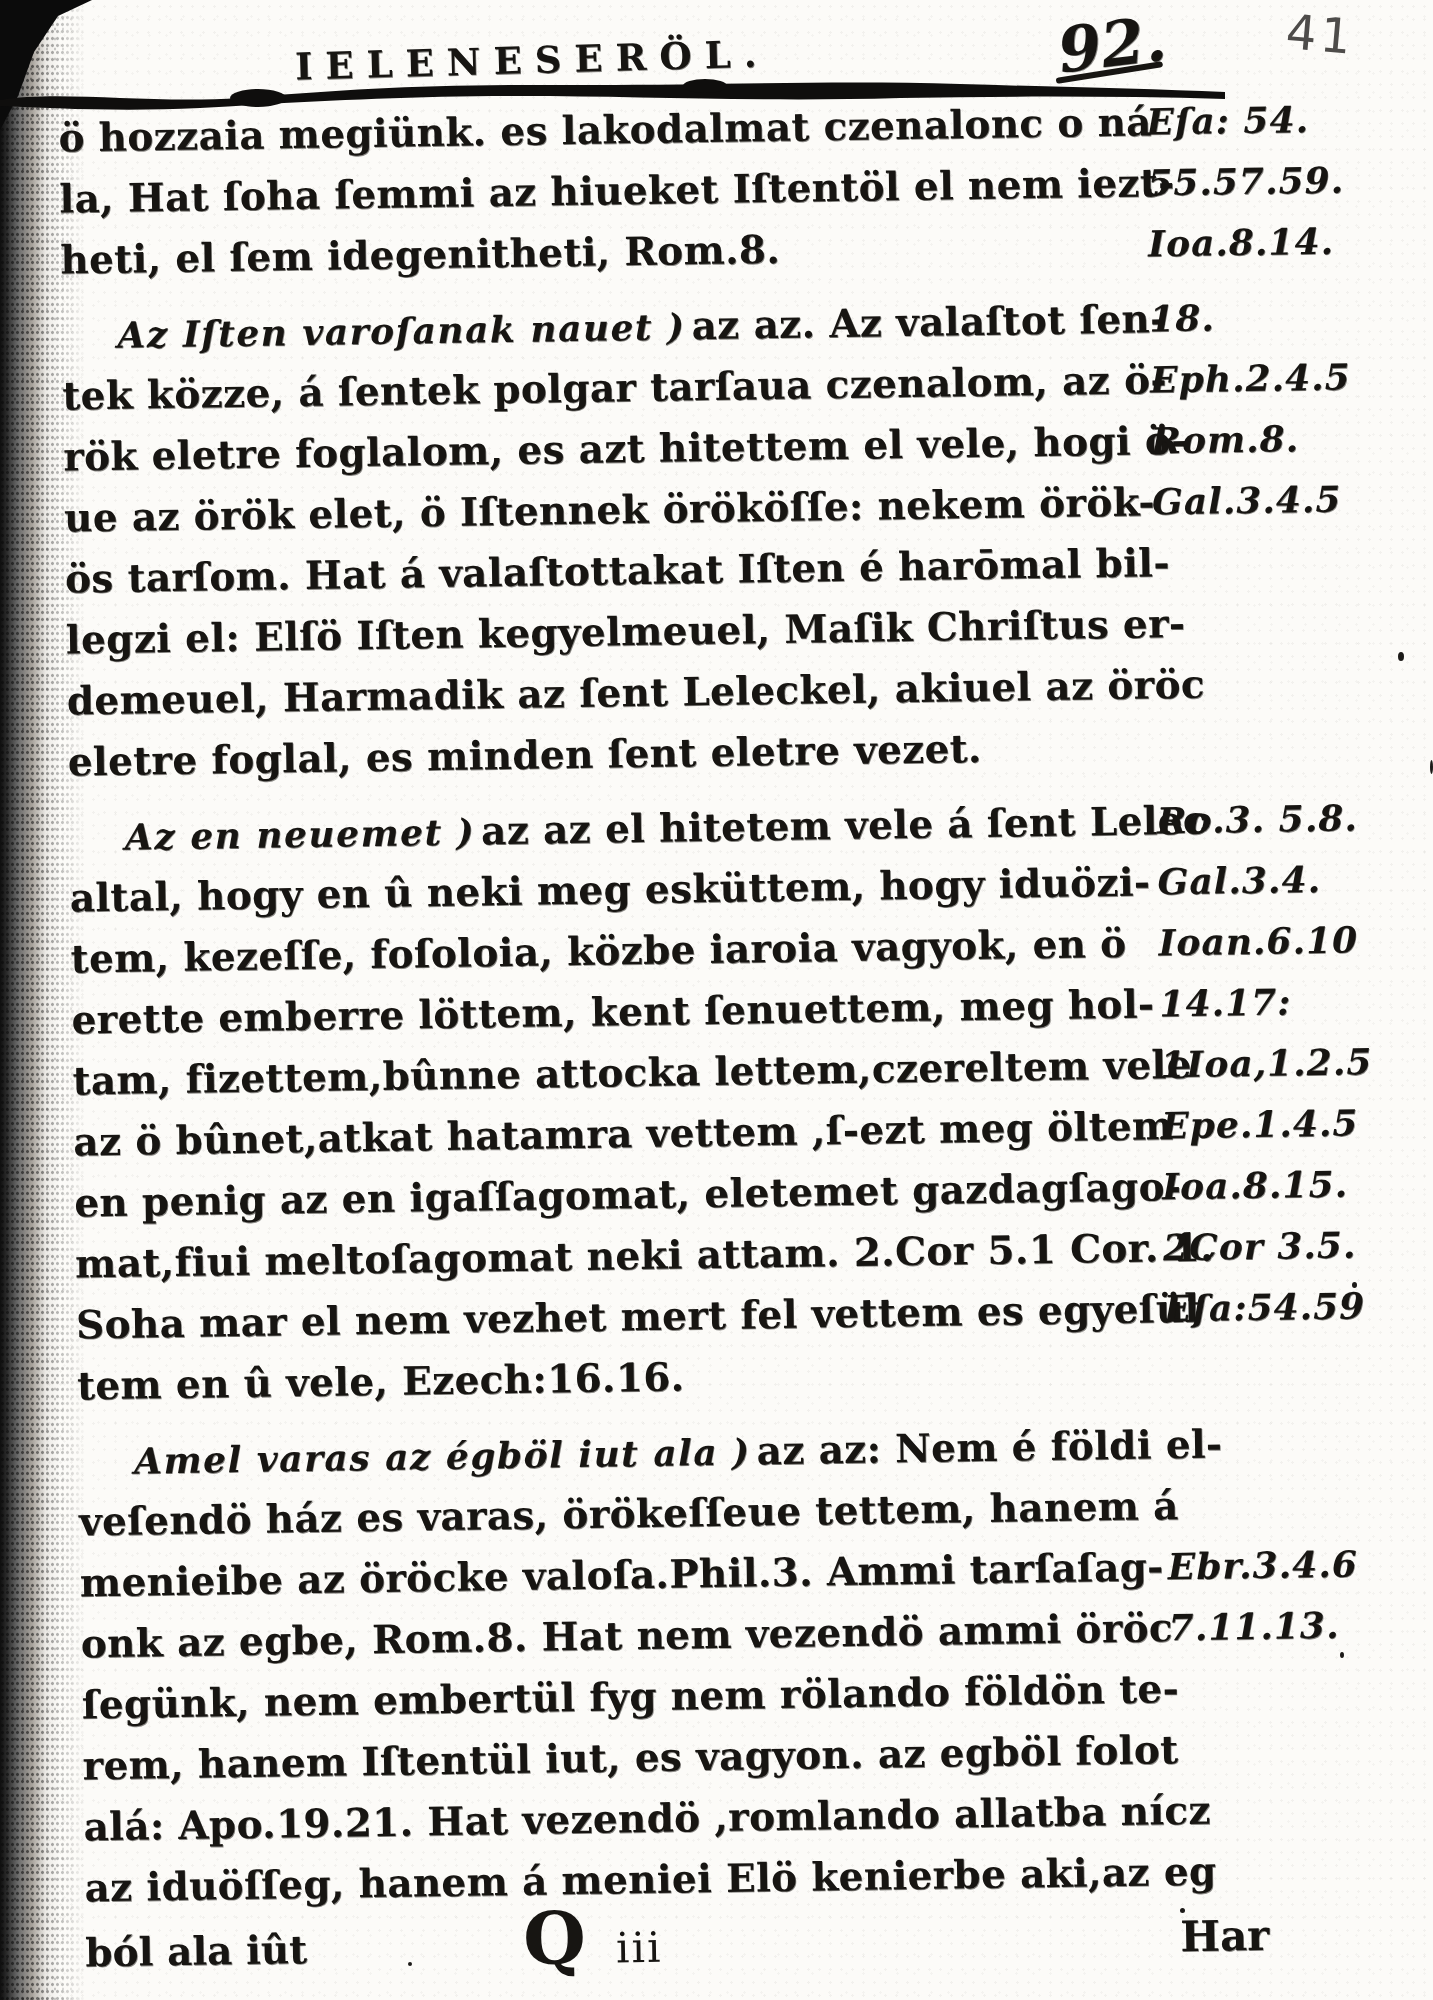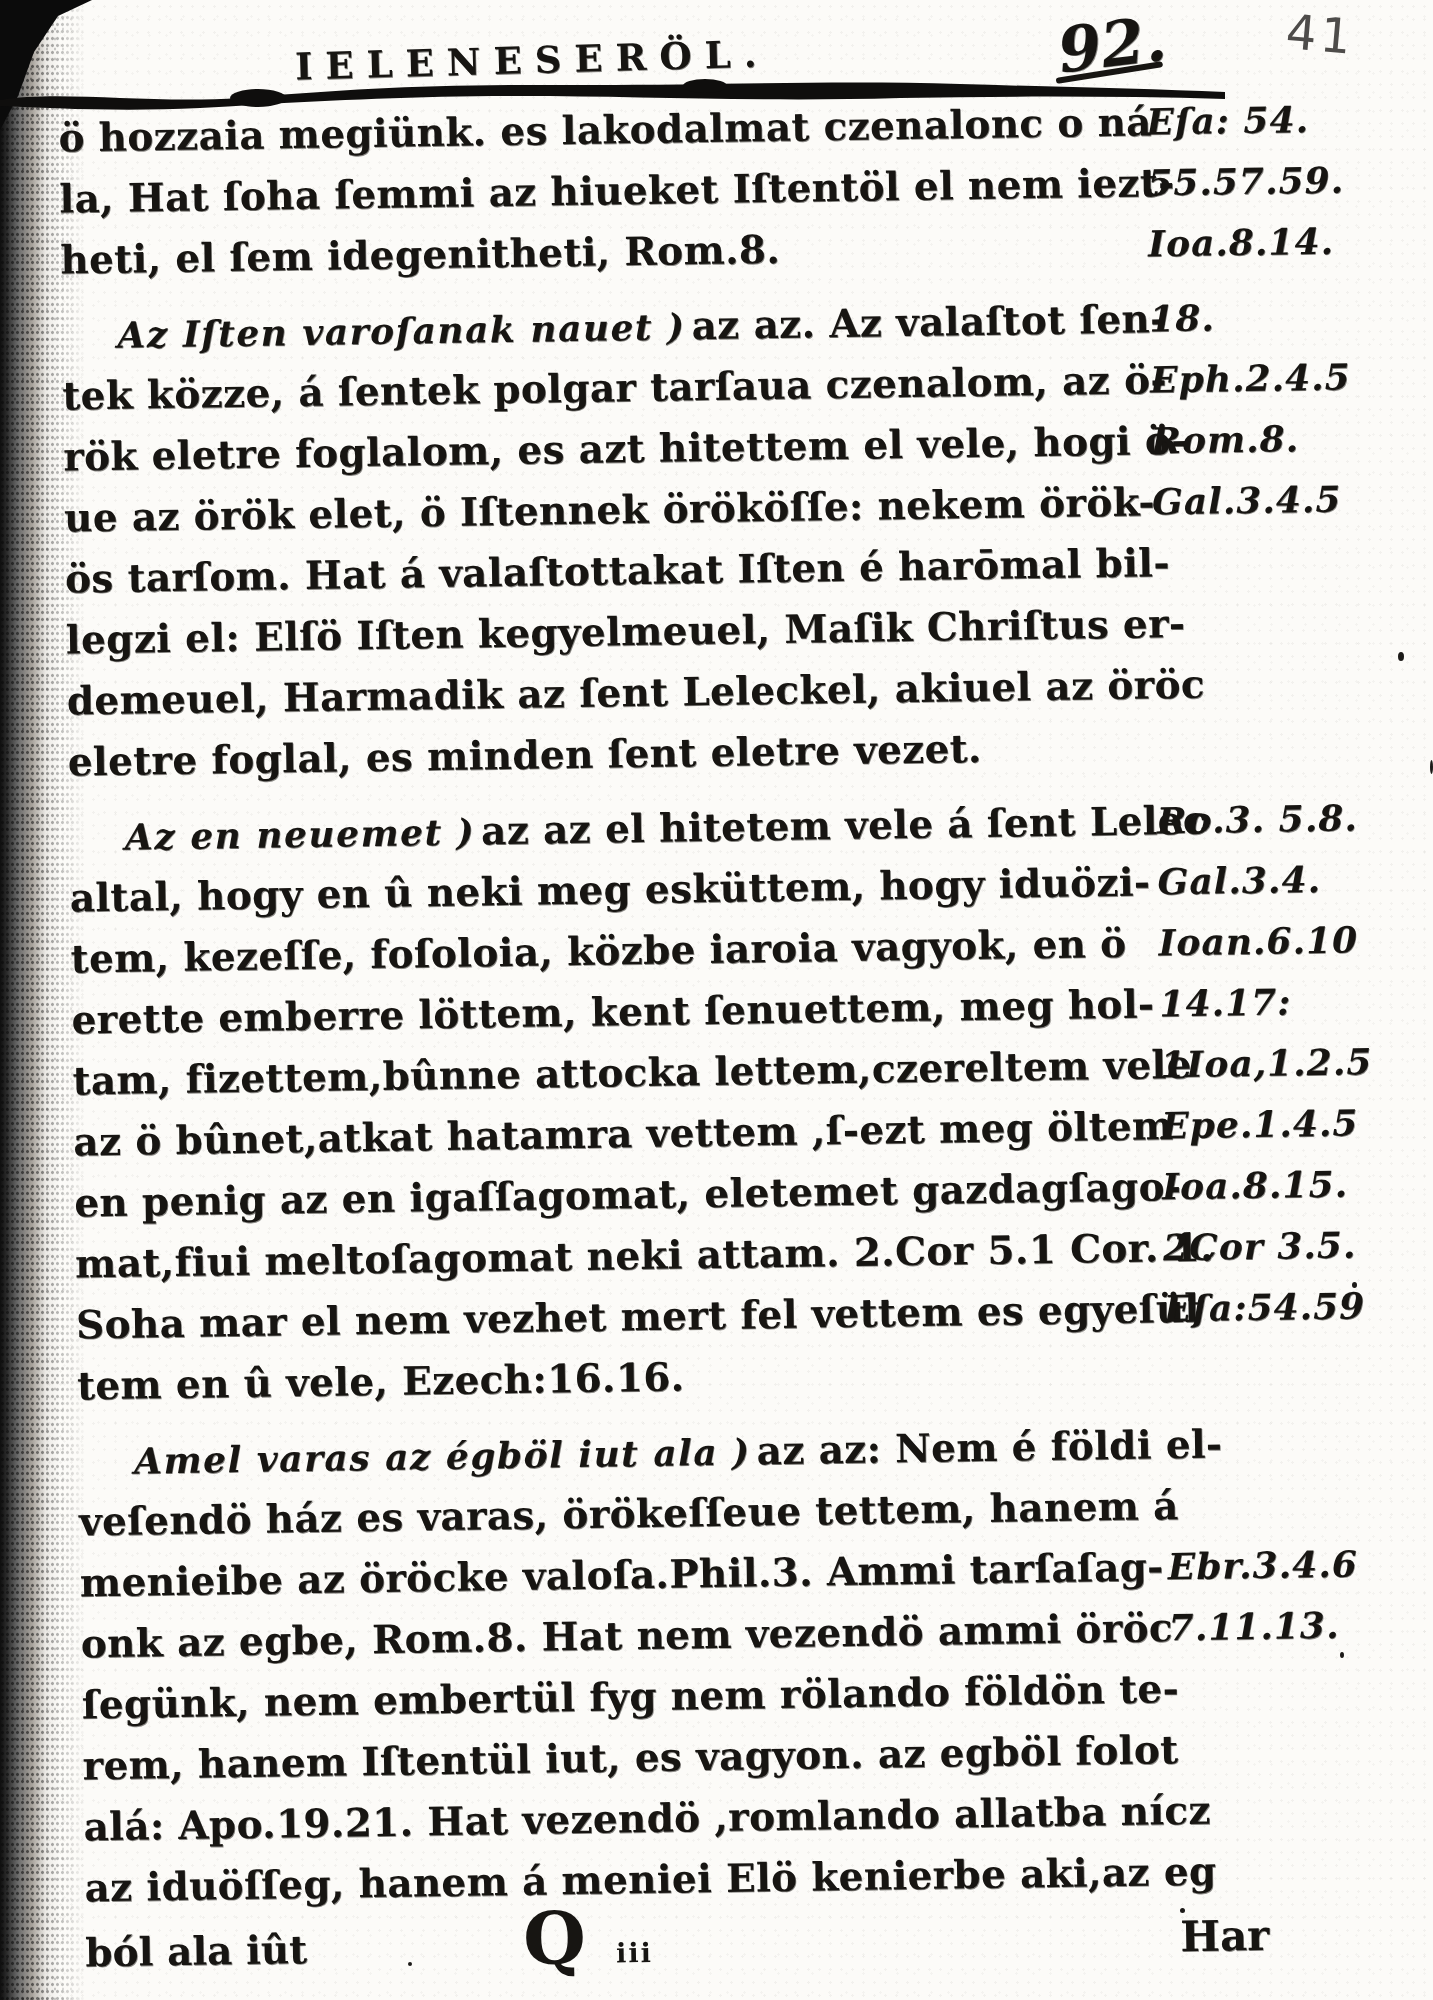--- a/index.html
+++ b/index.html
@@ -71,21 +71,21 @@
     position:absolute; left:1088px; top:0; font-style:italic; font-weight:bold;
     font-size:36px; letter-spacing:1px; text-indent:0;
     text-shadow:.6px .8px .5px rgba(23,21,18,.5);
   }
   
   .footer-row{position:relative; height:86px; margin-top:4px; text-indent:0;}
   .foot-cont{position:absolute; left:0; top:0; height:61px; line-height:61px; font-size:39px; font-weight:bold;
     text-shadow:.7px .9px .5px rgba(23,21,18,.5);}
   .signature{position:absolute; left:438px; top:-8px; font-weight:bold;}
   .sig-q{font-size:72px; font-weight:bold;}
-  .sig-i{font-size:27px; font-weight:bold; margin-left:30px; letter-spacing:2px;margin-top:23px;}
+  .sig-i{font-size:42px; font-weight:normal; margin-left:30px; letter-spacing:2px;margin-top:23px;}
   .catchword{position:absolute; left:1095px; top:0; height:61px; line-height:61px; font-size:42px; font-weight:bold;
     text-shadow:.7px .9px .5px rgba(23,21,18,.5);}
 </style>
 </head>
 <body>
 
 <div class="page">
 
   <div class="edge-left"></div>
   <div class="edge-noise"></div>

